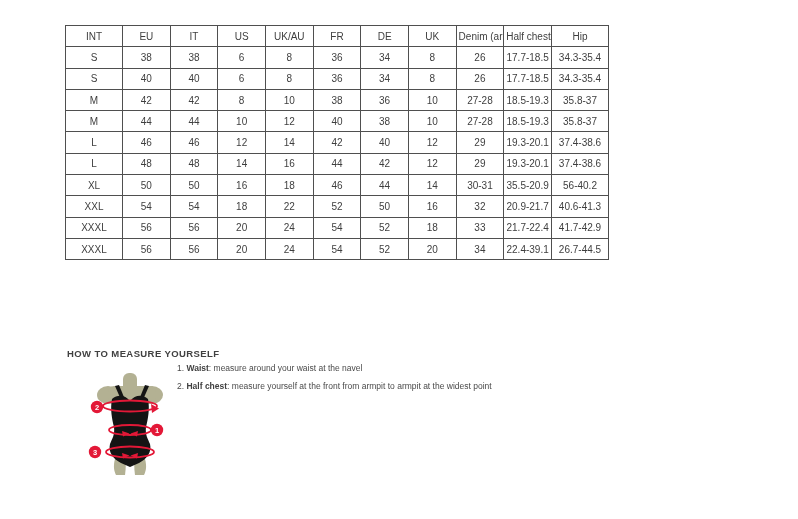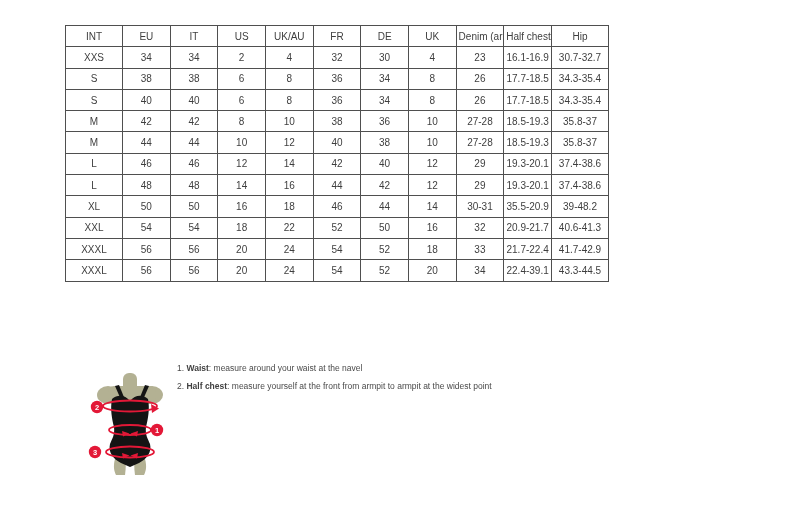--- a/index.html
+++ b/index.html
@@ -78,33 +78,20 @@
           <th>FR</th>
           <th>DE</th>
           <th>UK</th>
           <th>Denim (around)</th>
           <th>Half chest</th>
           <th>Hip</th>
         </tr>
     </thead>
     <tbody>
         <tr>
-          <td>XXS</td>
-          <td>34</td>
-          <td>34</td>
-          <td>2</td>
-          <td>4</td>
-          <td>32</td>
-          <td>30</td>
-          <td>4</td>
-          <td>23</td>
-          <td>16.1-16.9</td>
-          <td>30.7-32.7</td>
-        </tr>
-        <tr>
           <td>S</td>
           <td>38</td>
           <td>38</td>
           <td>6</td>
           <td>8</td>
           <td>36</td>
           <td>34</td>
           <td>8</td>
           <td>26</td>
           <td>17.7-18.5</td>
@@ -179,21 +166,21 @@
           <td>XL</td>
           <td>50</td>
           <td>50</td>
           <td>16</td>
           <td>18</td>
           <td>46</td>
           <td>44</td>
           <td>14</td>
           <td>30-31</td>
           <td>35.5-20.9</td>
-          <td>39-48.2</td>
+          <td>56-40.2</td>
         </tr>
         <tr>
           <td>XXL</td>
           <td>54</td>
           <td>54</td>
           <td>18</td>
           <td>22</td>
           <td>52</td>
           <td>50</td>
           <td>16</td>
@@ -218,25 +205,26 @@
           <td>XXXL</td>
           <td>56</td>
           <td>56</td>
           <td>20</td>
           <td>24</td>
           <td>54</td>
           <td>52</td>
           <td>20</td>
           <td>34</td>
           <td>22.4-39.1</td>
-          <td>43.3-44.5</td>
+          <td>26.7-44.5</td>
         </tr>
       </tbody>
   </table>
 
+  <div class="measure-heading">HOW TO MEASURE YOURSELF</div>
 
   <div class="measure-list">
     <div class="measure-item">
       <span>1.</span>
       <span class="item-label">Waist</span><span>: measure around your waist at the navel</span>
     </div>
     <div class="measure-item">
       <span>2.</span>
       <span class="item-label">Half chest</span><span>: measure yourself at the front from armpit to armpit at the widest point</span>
     </div>

